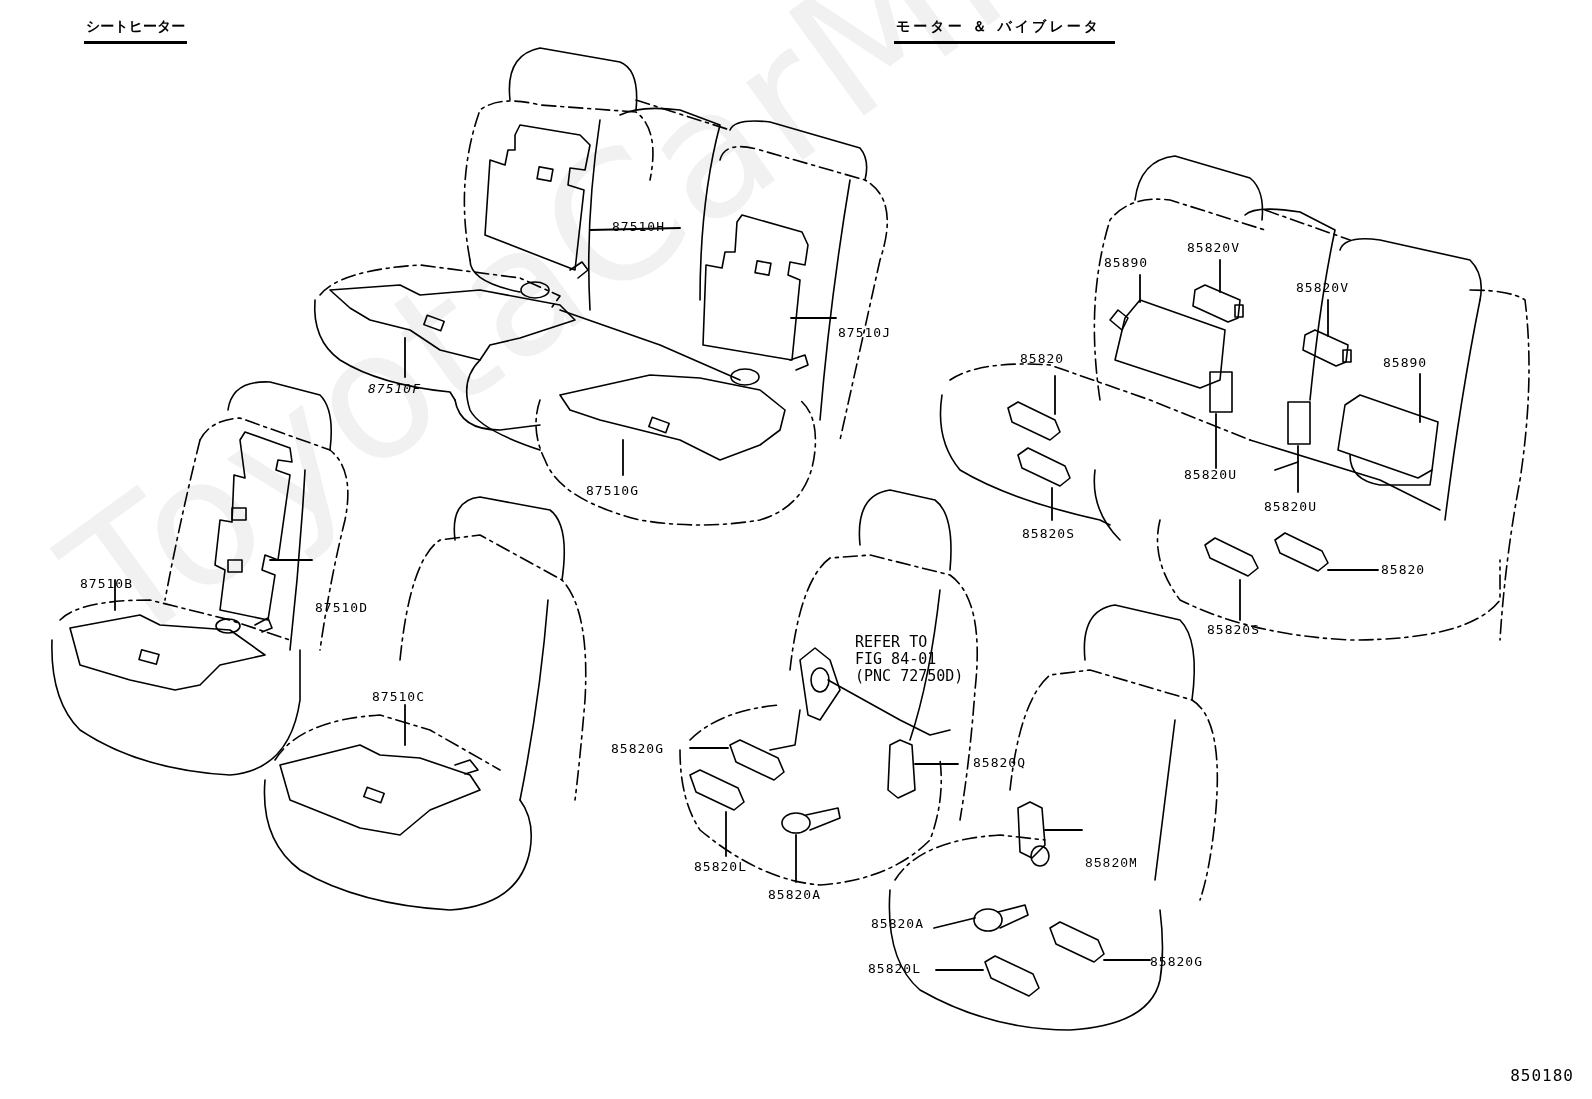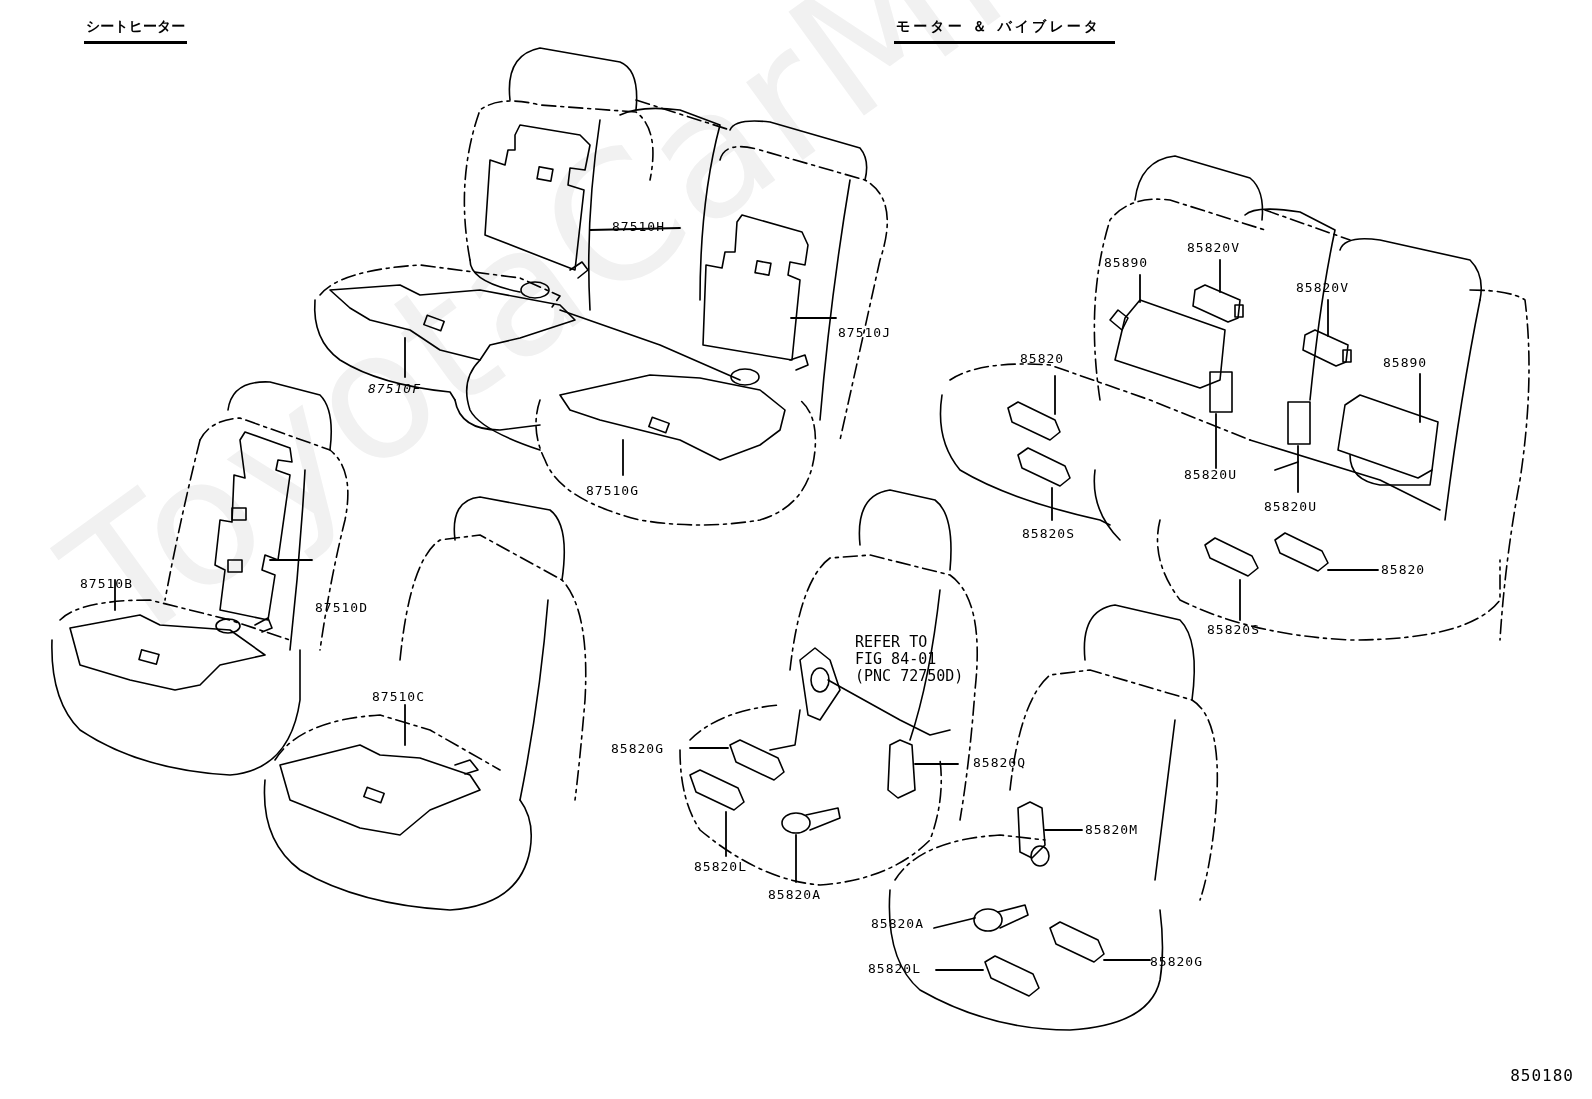--- a/index.html
+++ b/index.html
@@ -215,18 +215,18 @@
 <div class="callout" style="left:1381px; top:563px;">85820</div>
 
 <div class="note" style="left:855px; top:634px;">REFER TO
 FIG 84-01
 (PNC 72750D)</div>
 
 <div class="callout" style="left:611px; top:742px;">85820G</div>
 <div class="callout" style="left:963px; top:756px;margin-left:10px;">85820Q</div>
 <div class="callout" style="left:694px; top:860px;">85820L</div>
 <div class="callout" style="left:768px; top:888px;">85820A</div>
-<div class="callout" style="left:1085px; top:823px;">85820M</div>
+<div class="callout" style="left:1085px; top:857px;font-family:Liberation Mono, monospace;">85820M</div>
 <div class="callout" style="left:871px; top:917px;">85820A</div>
 <div class="callout" style="left:1150px; top:955px;">85820G</div>
 <div class="callout" style="left:868px; top:962px;">85820L</div>
 
 <div class="fig-no">850180</div>
 
 </body></html>

